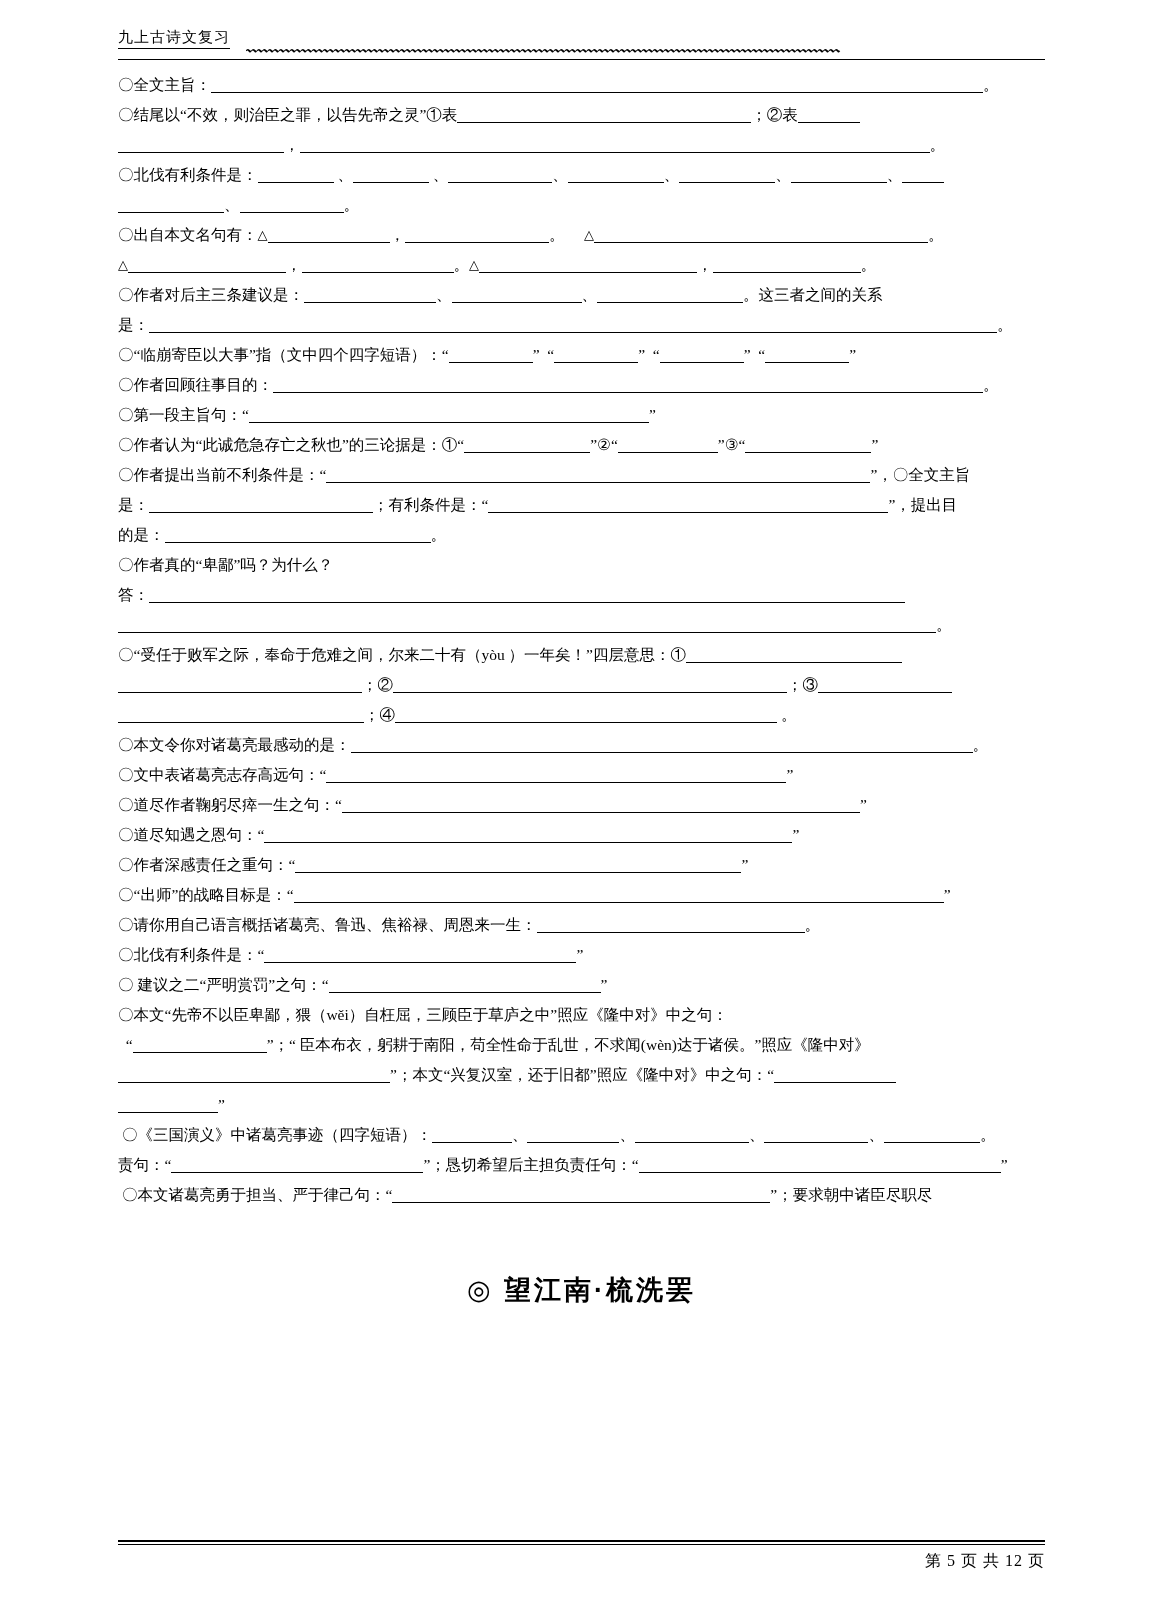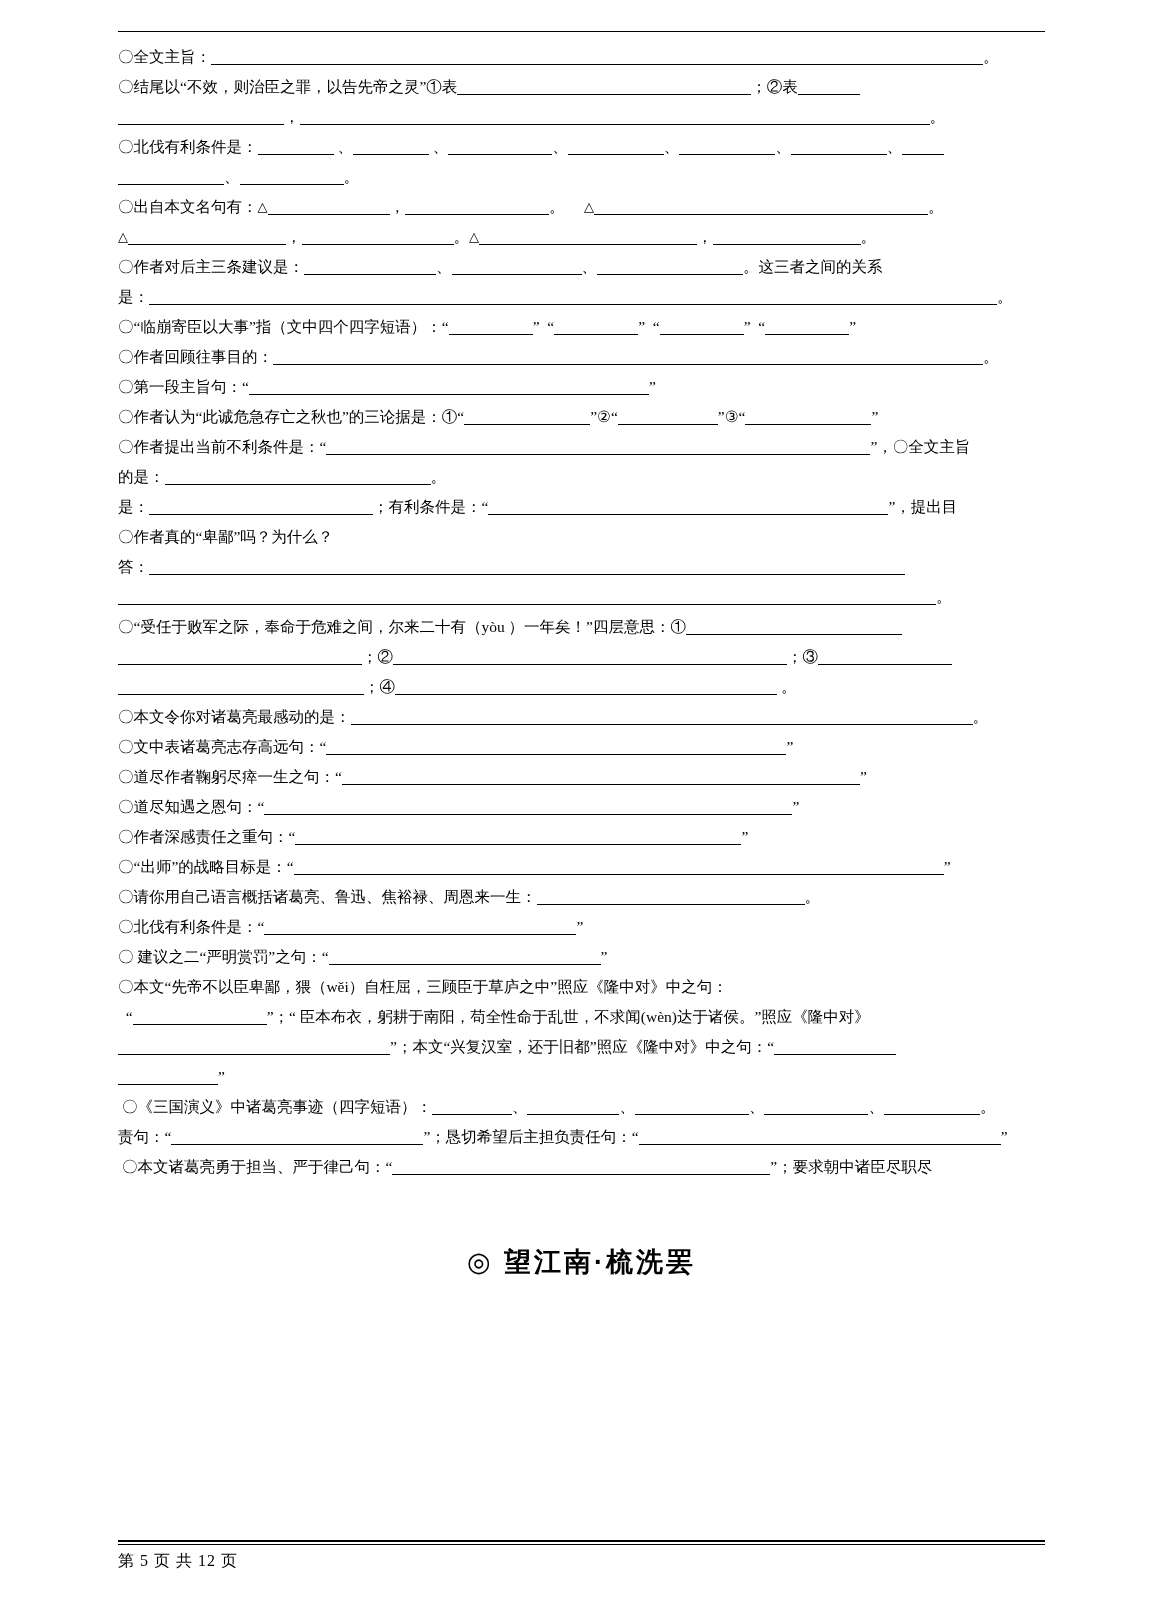--- a/index.html
+++ b/index.html
@@ -88,30 +88,34 @@
     border: none;
     border-top: 2px solid #000;
     margin: 0 0 2px 0;
   }
   .footer-rule-bot {
     border: none;
     border-top: 1px solid #000;
     margin: 0 0 6px 0;
   }
   .footer-text {
-    text-align: left;
+    text-align: right;
     font-size: 16px;
     letter-spacing: 1px;
   }
 </style>
 </head>
 <body>
 
 <div class="page">
 
+  <div class="hdr">
+    <span class="hdr-title">九上古诗文复习</span>
+    <span class="hdr-wave">〰〰〰〰〰〰〰〰〰〰〰〰〰〰〰〰〰〰〰〰〰〰〰〰〰〰〰〰〰〰〰〰〰〰〰〰〰〰〰〰〰〰〰〰〰〰〰〰〰〰〰〰〰〰</span>
+  </div>
   <hr class="hdr-rule">
 
   <div class="doc">
 
     <p class="ln">
       <span>〇全文主旨：</span><span class="u" style="width:772px"></span><span>。</span>
     </p>
 
     <p class="ln">
       <span>〇结尾以“不效，则治臣之罪，以告先帝之灵”①表</span><span class="u" style="width:294px"></span><span>；②表</span><span class="u" style="width:62px"></span>
@@ -158,24 +162,24 @@
     </p>
 
     <p class="ln">
       <span>〇作者认为“此诚危急存亡之秋也”的三论据是：①“</span><span class="u" style="width:126px"></span><span>”②“</span><span class="u" style="width:100px"></span><span>”③“</span><span class="u" style="width:126px"></span><span>”</span>
     </p>
 
     <p class="ln">
       <span>〇作者提出当前不利条件是：“</span><span class="u" style="width:544px"></span><span>”，〇全文主旨</span>
     </p>
     <p class="ln">
+      <span>是：</span><span class="u" style="width:224px"></span><span>；有利条件是：“</span><span class="u" style="width:400px"></span><span>”，提出目</span>
+    </p>
+    <p class="ln">
       <span>的是：</span><span class="u" style="width:266px"></span><span>。</span>
-    </p>
-    <p class="ln">
-      <span>是：</span><span class="u" style="width:224px"></span><span>；有利条件是：“</span><span class="u" style="width:400px"></span><span>”，提出目</span>
     </p>
 
     <p class="ln">
       <span>〇作者真的“卑鄙”吗？为什么？</span>
     </p>
     <p class="ln">
       <span>答：</span><span class="u" style="width:756px"></span>
     </p>
     <p class="ln">
       <span class="u" style="width:818px"></span><span>。</span>

